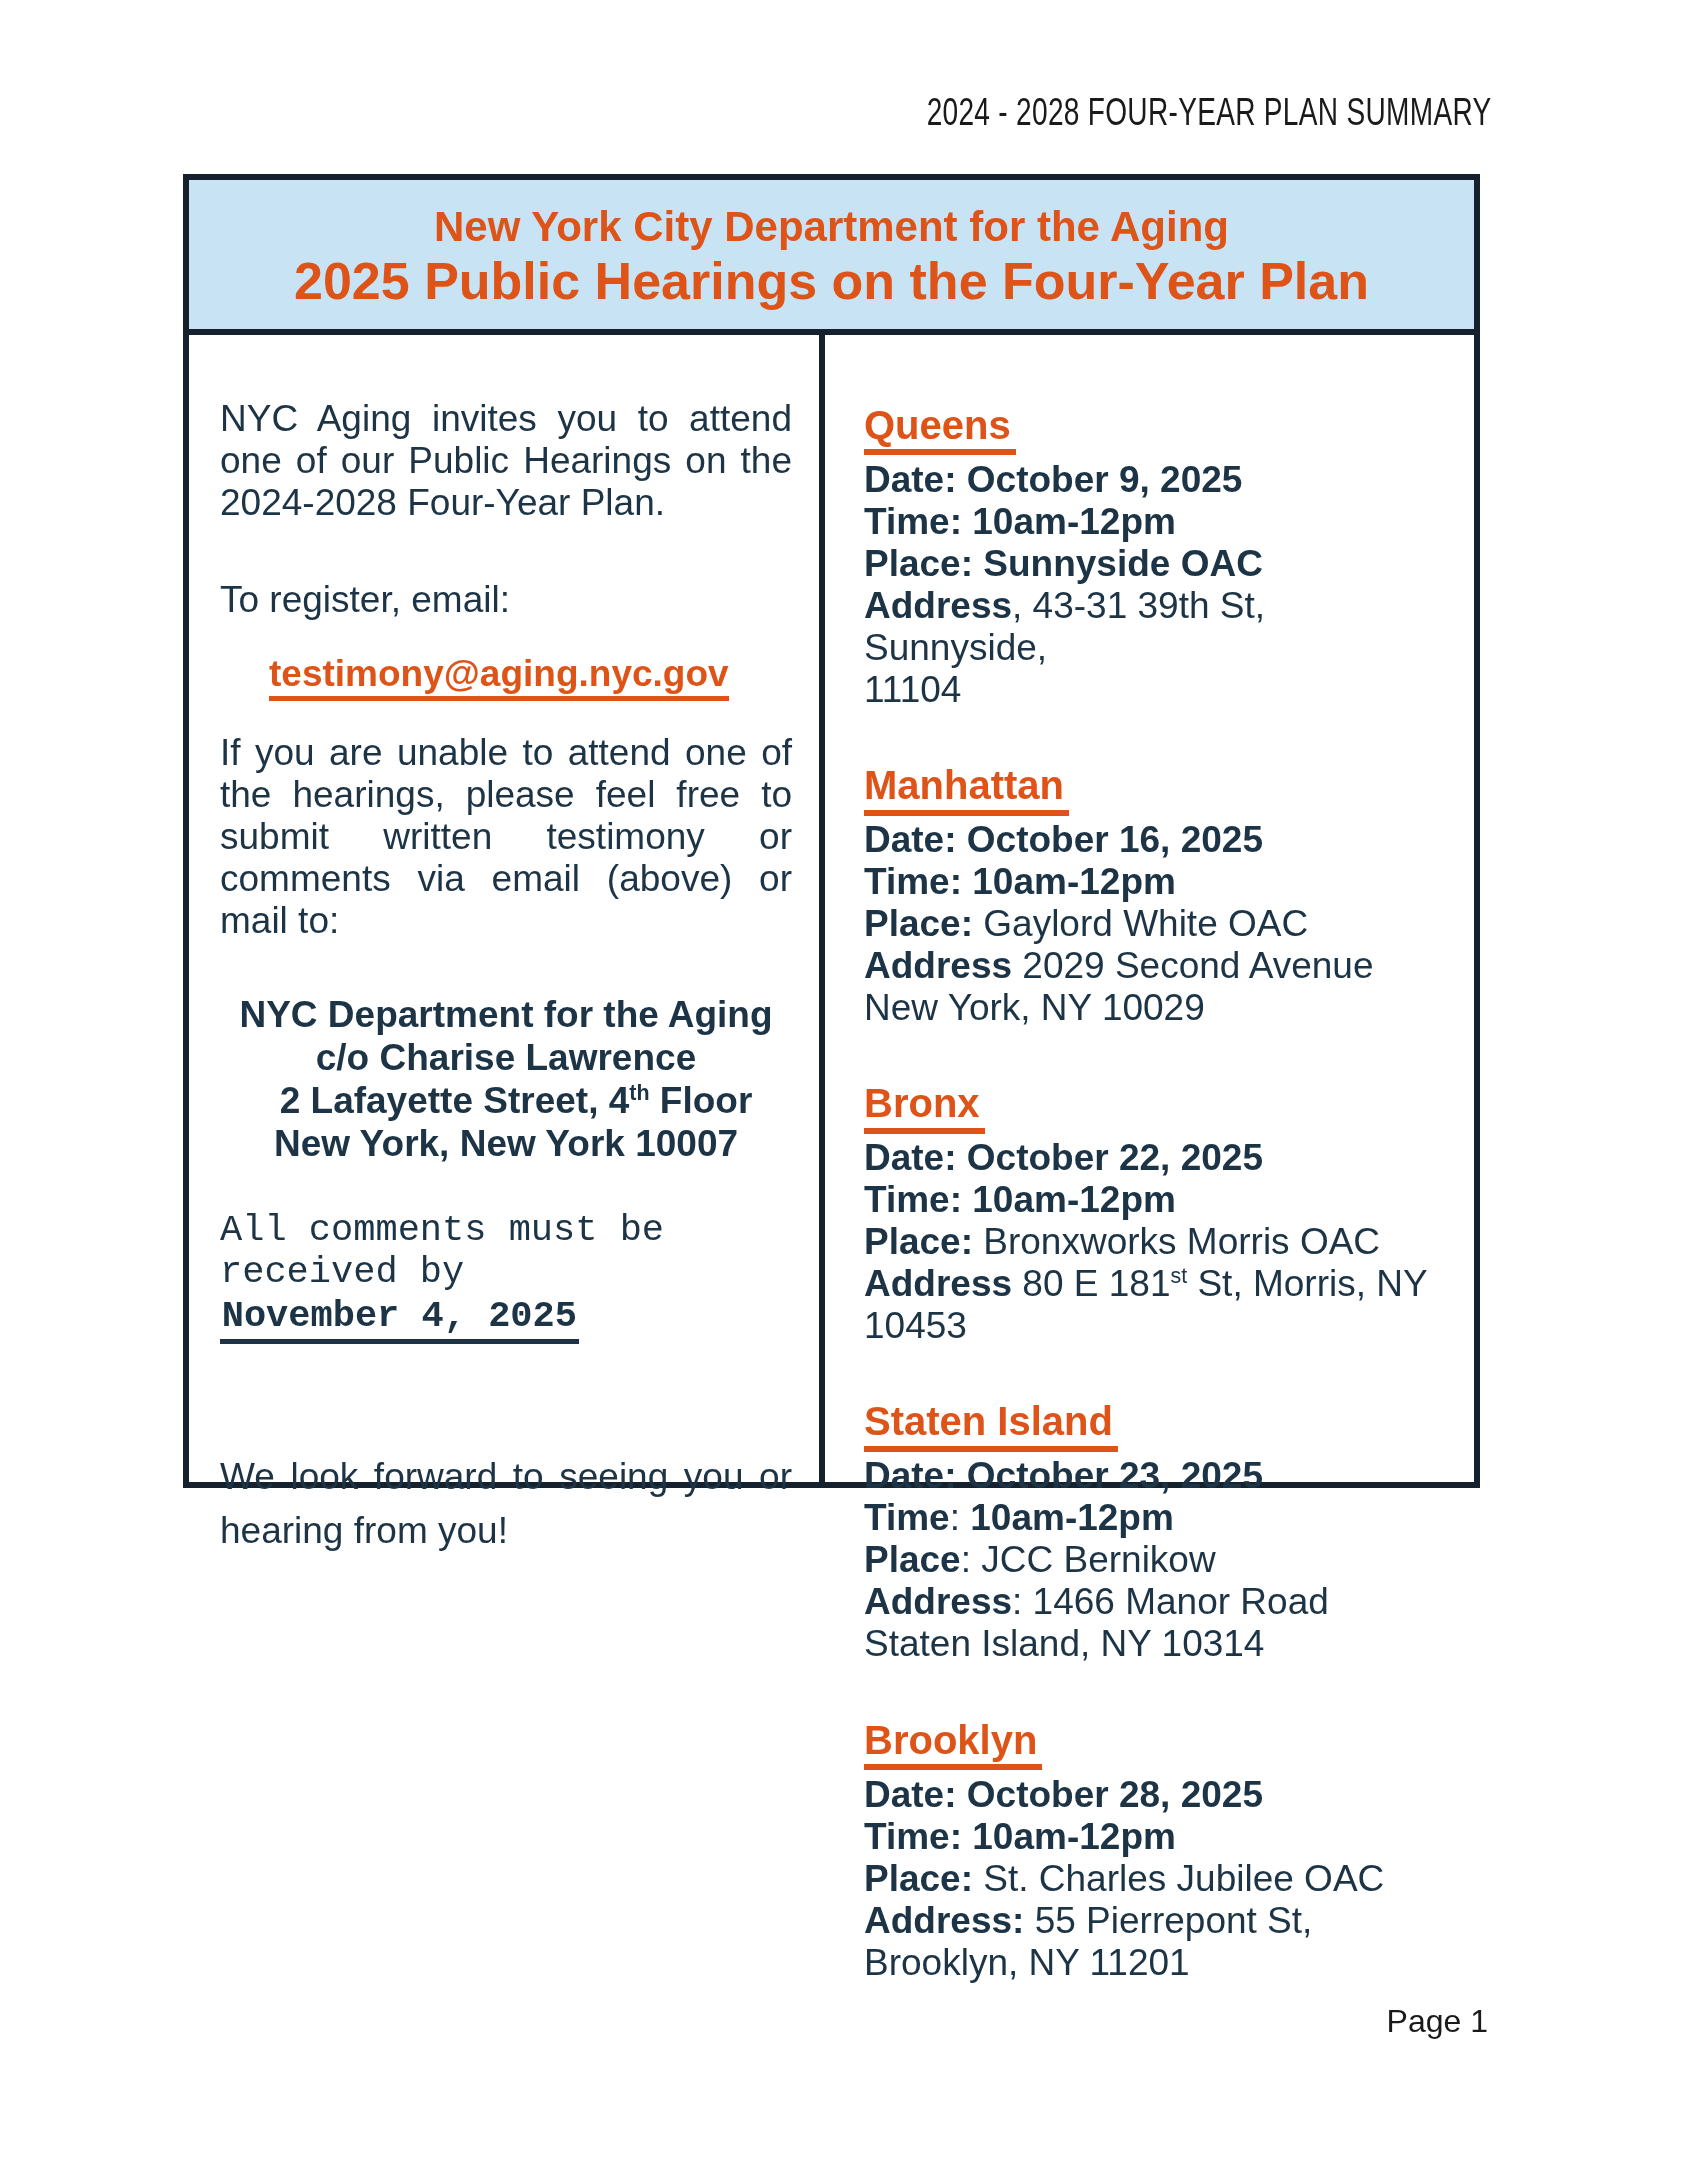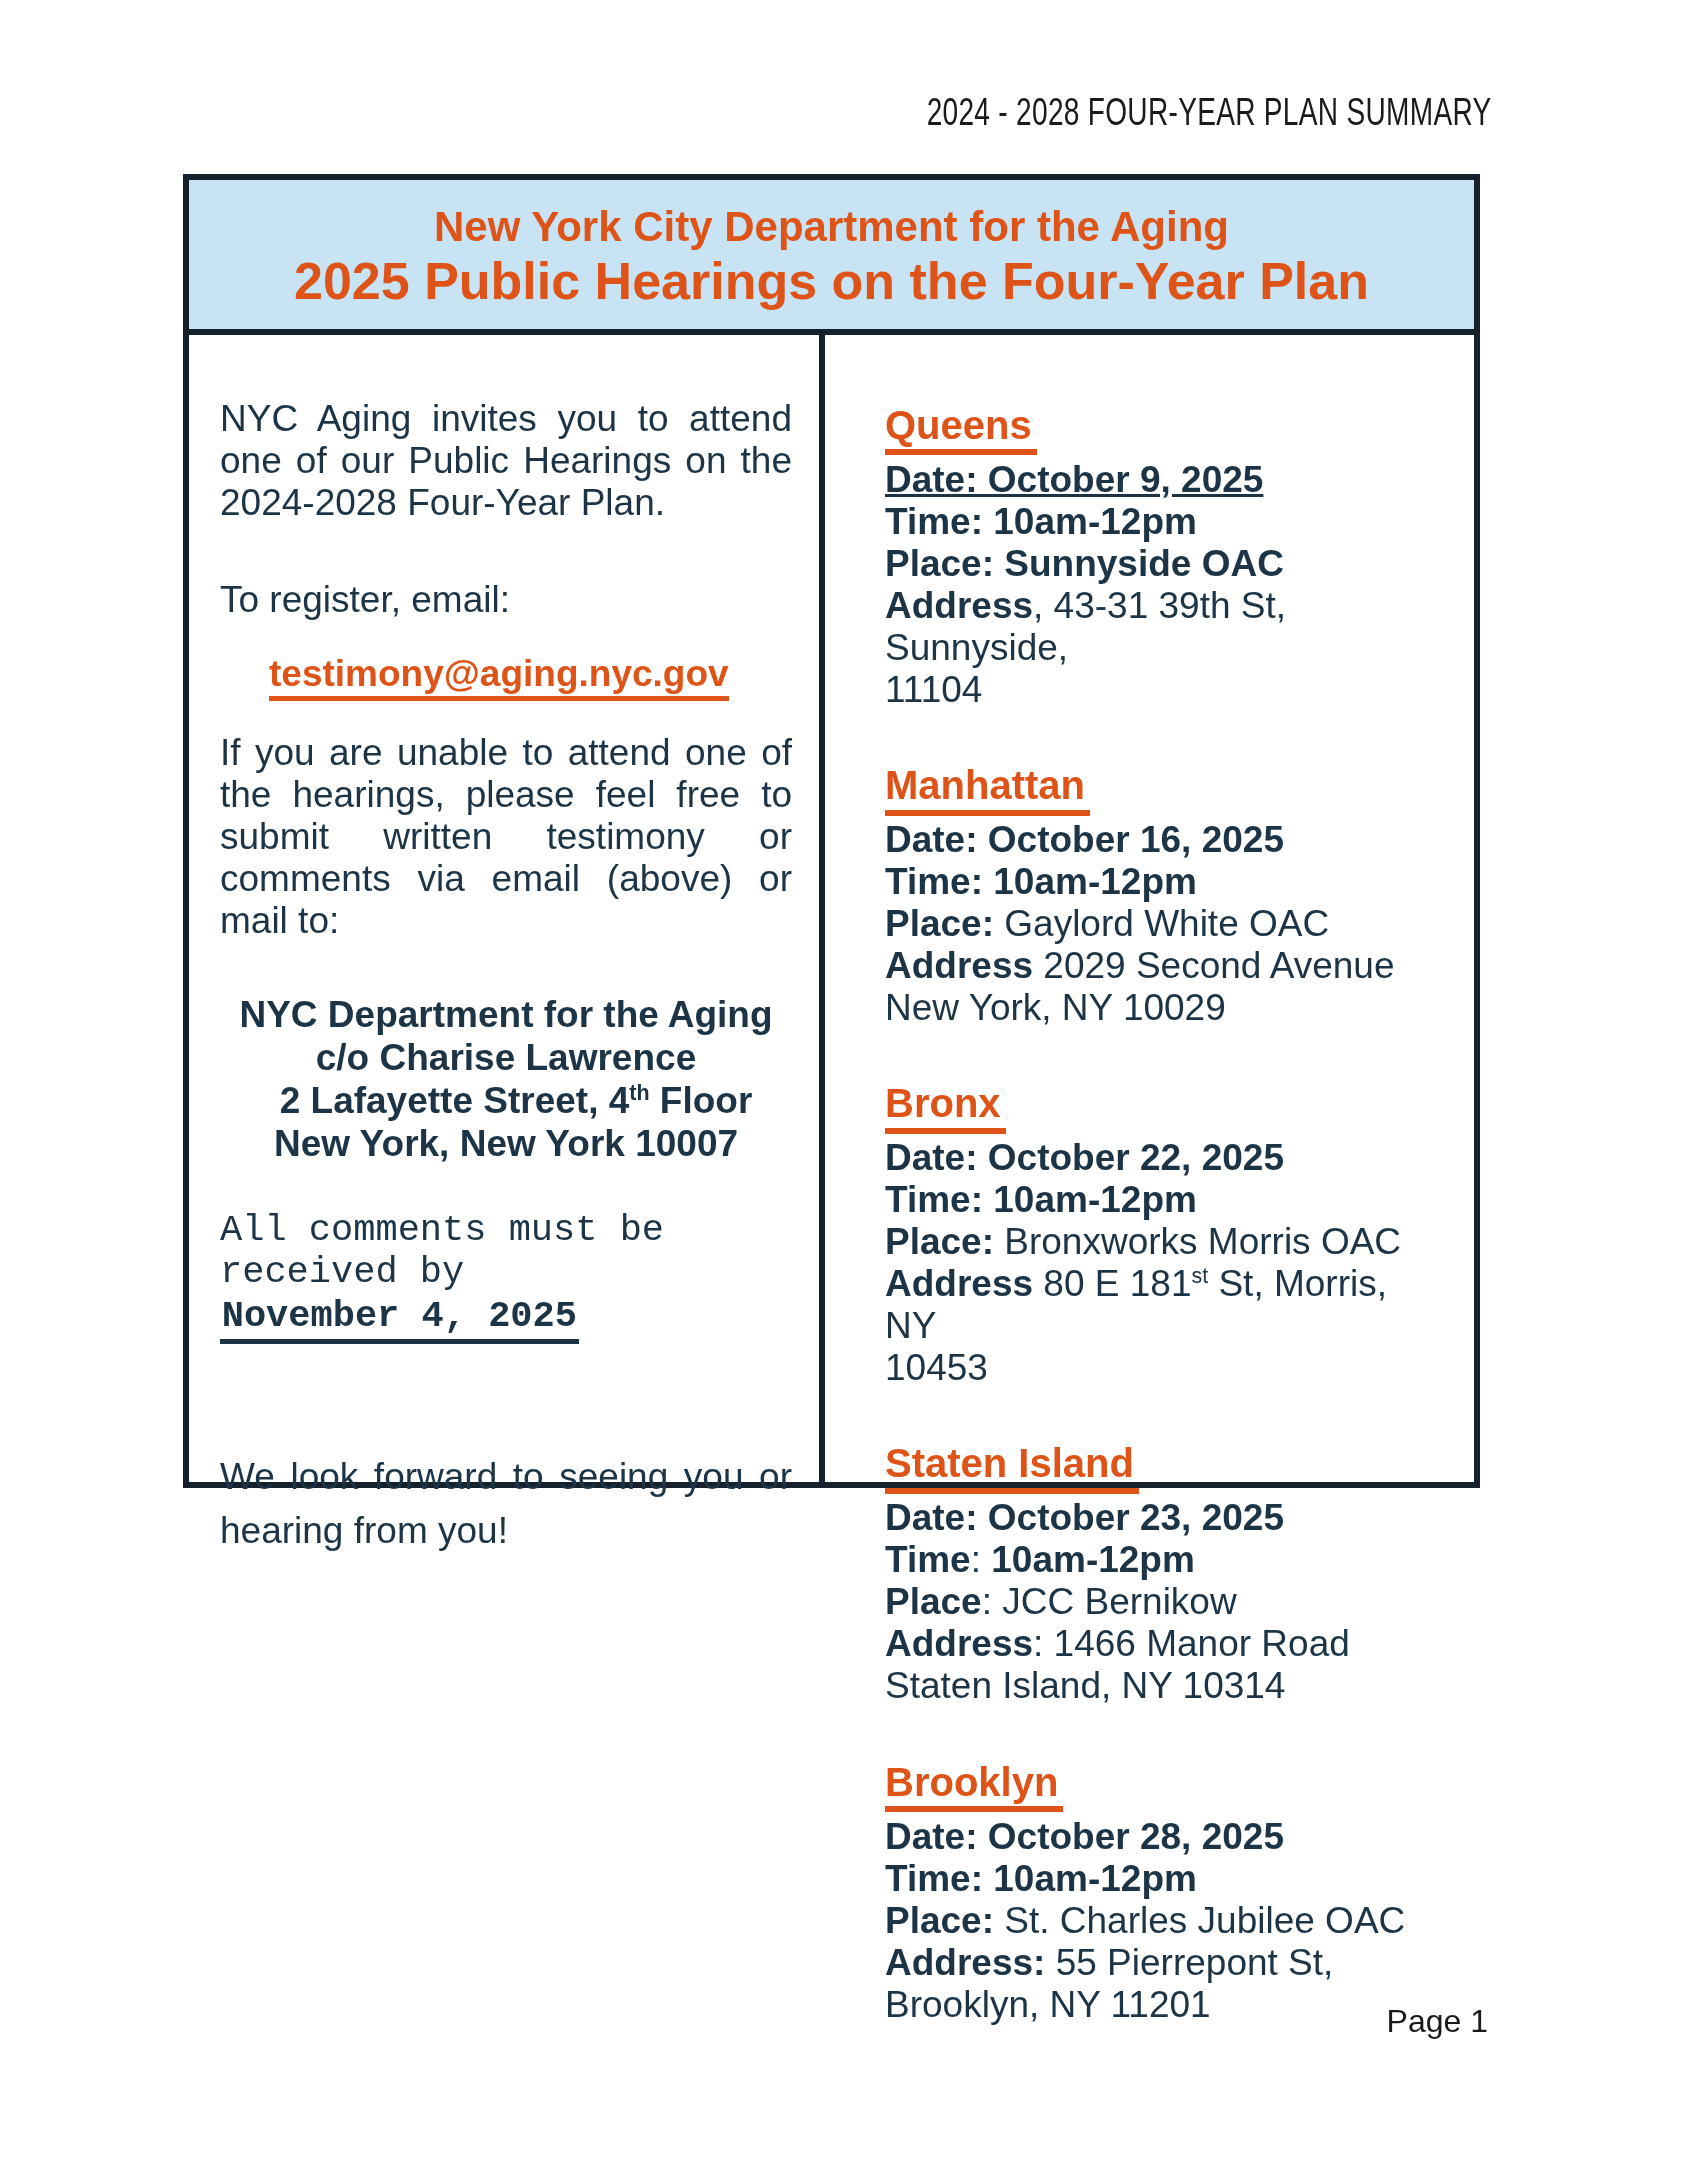--- a/index.html
+++ b/index.html
@@ -25,21 +25,21 @@
     border:6px solid var(--border-navy);box-sizing:border-box;
     display:flex;flex-direction:column;background:#ffffff;
   }
   .title-box{
     flex:0 0 auto;background:var(--header-bg);
     border-bottom:6px solid var(--border-navy);
     text-align:center;padding:22px 8.5px 17px;
   }
   .title-line1{font-size:42px;line-height:49px;font-weight:700;color:var(--accent-orange);}
   .title-line2{font-size:52px;line-height:61px;font-weight:700;color:var(--accent-orange);}
-  .body-row{flex:1 1 auto;display:flex;min-height:0;gap:21px;}
+  .body-row{flex:1 1 auto;display:flex;min-height:0;}
   .cell{box-sizing:border-box;font-size:37px;line-height:42px;}
   .cell-left{
     flex:0 0 636px;border-right:6px solid var(--border-navy);
     padding:25.6px 27px 0 31px;
   }
   .cell-right{flex:1 1 auto;padding:25.6px 31px 0 39px;display:flex;flex-direction:column;}
   
   .intro{margin-top:37px;}
   .register{margin-top:55px;}
   .email-line{margin-top:32px;padding-left:49px;}
@@ -115,21 +115,21 @@
         </div>
         <div class="closing">
             <div class="jl">We look forward to seeing you or</div>
             <div class="jl last">hearing from you!</div>
           </div>
       </div>
 
       <div class="cell cell-right">
           <div class="hearing">
             <div><span class="borough">Queens</span></div>
-            <div class="hline"><span style="font-weight: 700; text-decoration: underline;">Date: October 9, 2025</span></div>
+            <div class="hline"><span style="font-weight: 700;">Date: October 9, 2025</span></div>
             <div class="hline"><span style="font-weight: 700;">Time: 10am-12pm</span></div>
             <div class="hline"><span style="font-weight: 700;">Place: Sunnyside OAC</span></div>
             <div class="hline"><span style="font-weight: 700;">Address</span><span>, 43-31 39th St, Sunnyside,</span></div>
             <div class="hline"><span>11104</span></div>
           </div>
           <div class="hearing">
             <div><span class="borough">Manhattan</span></div>
             <div class="hline"><span style="font-weight: 700;">Date: October 16, 2025</span></div>
             <div class="hline"><span style="font-weight: 700;">Time: 10am-12pm</span></div>
             <div class="hline"><span style="font-weight: 700;">Place:</span><span> Gaylord White OAC</span></div>

